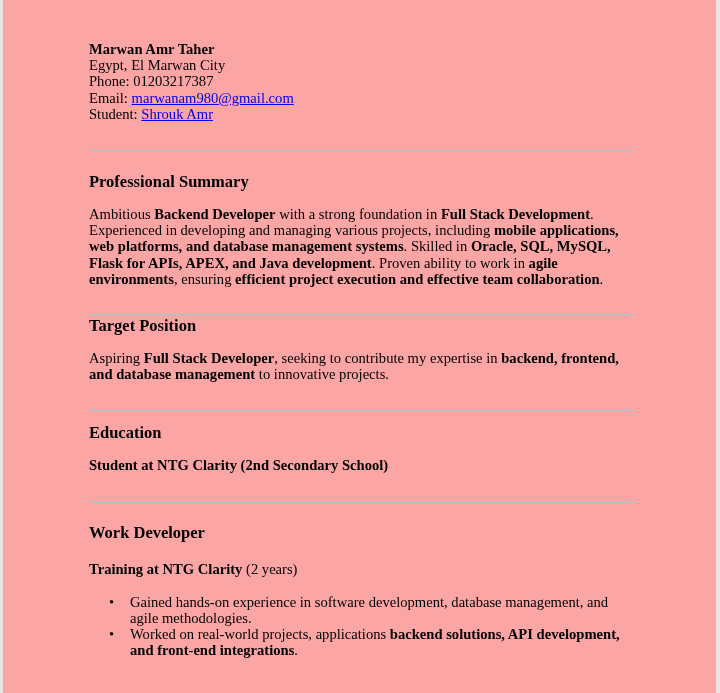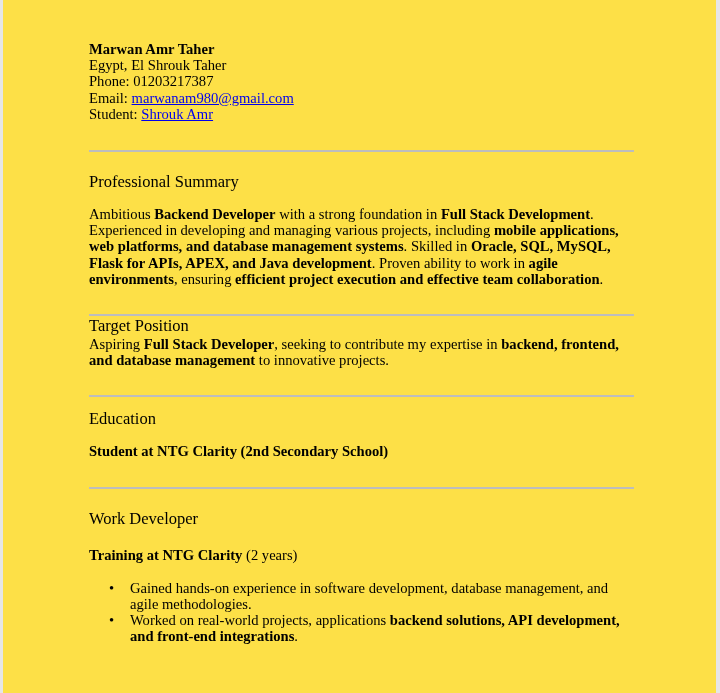--- a/index.html
+++ b/index.html
@@ -4,62 +4,62 @@
 <style>
   html, body { margin: 0; padding: 0; }
   body {
     width: 720px; height: 693px; overflow: hidden;
     background: #e6e6e6;
     font-family: "Liberation Serif", "DejaVu Serif", serif;
     color: #000;
   }
   .page {
     position: absolute; left: 3px; top: 0; width: 713px; height: 693px;
-    background: #fde047;
+    background: #fca5a5;
   }
   .content {
     position: absolute; left: 86px; top: 41px; width: 545px;
     font-size: 14.6px; line-height: 16.2px;
   }
   .contact div { margin: 0; }
   .name { font-weight: bold; }
   a { color: #0000ee; text-decoration: underline; text-align: right; }
   hr {
     border: 0; height: 2px; background: #bdbdbd; margin: 0;
   }
   h2 {
-    font-size: 16.5px; font-weight: normal; margin: 0; line-height: 20px;
+    font-size: 16.5px; font-weight: bold; margin: 0; line-height: 20px;
   }
   p { margin: 0; }
   b { font-weight: bold; }
   ul { margin: 0; padding-left: 41px; list-style: none; }
   ul li { position: relative; }
   ul li .bullet { position: absolute; left: -21px; top: 0; }
 </style>
 </head>
 <body>
 
 <div class="page">
   <div class="content">
 
     <div class="contact">
       <div class="name">Marwan Amr Taher</div>
-      <div>Egypt, El Shrouk Taher</div>
+      <div>Egypt, El Marwan City</div>
       <div><span>Phone: </span><span>01203217387</span></div>
       <div><span>Email: </span><a href="#">marwanam980@gmail.com</a></div>
       <div><span>Student: </span><a href="#">Shrouk Amr</a></div>
     </div>
 
     <hr style="margin-top:28px;">
     <h2 style="margin-top:20px;">Professional Summary</h2>
     <p style="margin-top:14px;"><span>Ambitious </span><b>Backend Developer</b><span> with a strong foundation in </span><b>Full Stack Development</b><span>. Experienced in developing and managing various projects, including </span><b>mobile applications, web platforms, and database management systems</b><span>. Skilled in </span><b>Oracle, SQL, MySQL, Flask for APIs, APEX, and Java development</b><span>. Proven ability to work in </span><b>agile environments</b><span>, ensuring </span><b>efficient project execution and effective team collaboration</b><span>.</span></p>
 
     <hr style="margin-top:27px;">
     <h2 style="">Target Position</h2>
-    <p style="margin-top:0;"><span>Aspiring </span><b>Full Stack Developer</b><span>, seeking to contribute my expertise in </span><b>backend, frontend, and database management</b><span> to innovative projects.</span></p>
+    <p style="margin-top:14px;"><span>Aspiring </span><b>Full Stack Developer</b><span>, seeking to contribute my expertise in </span><b>backend, frontend, and database management</b><span> to innovative projects.</span></p>
 
     <hr style="margin-top:27px;">
     <h2 style="margin-top:12px;">Education</h2>
     <p style="margin-top:14px;"><b>Student at NTG Clarity (2nd Secondary School)</b></p>
 
     <hr style="margin-top:27px;">
     <h2 style="margin-top:20px;">Work Developer</h2>
     <p style="margin-top:18px;"><b>Training at NTG Clarity</b><span> (2 years)</span></p>
 
     <ul style="margin-top:17px;">

